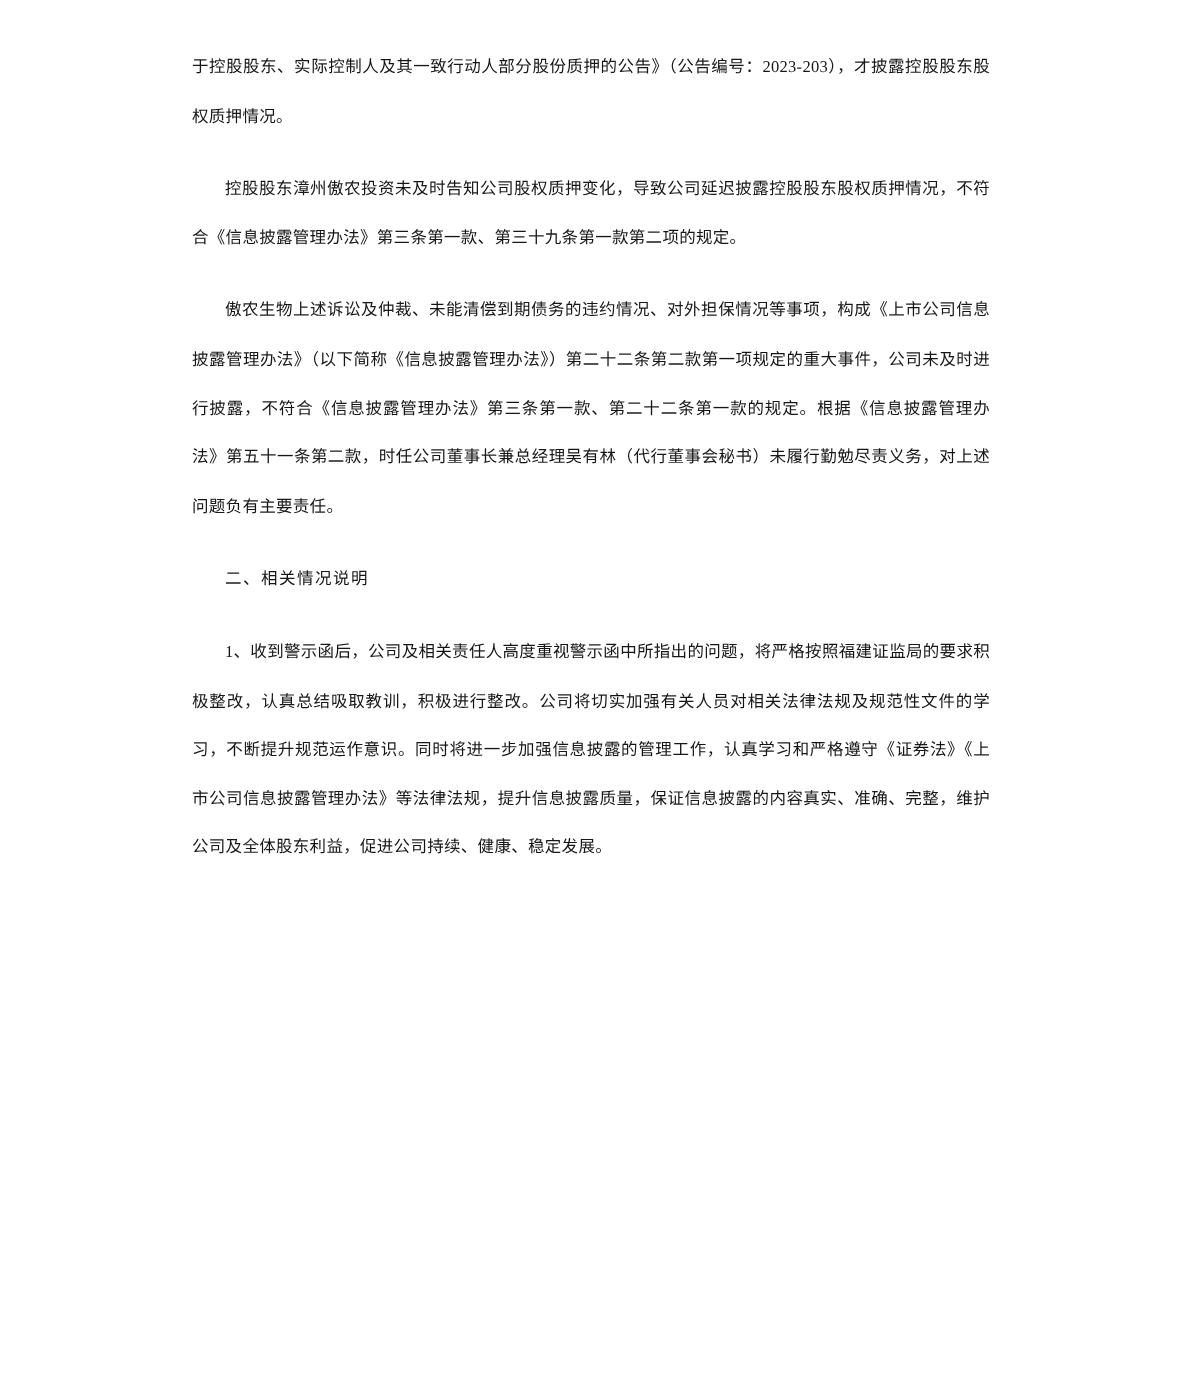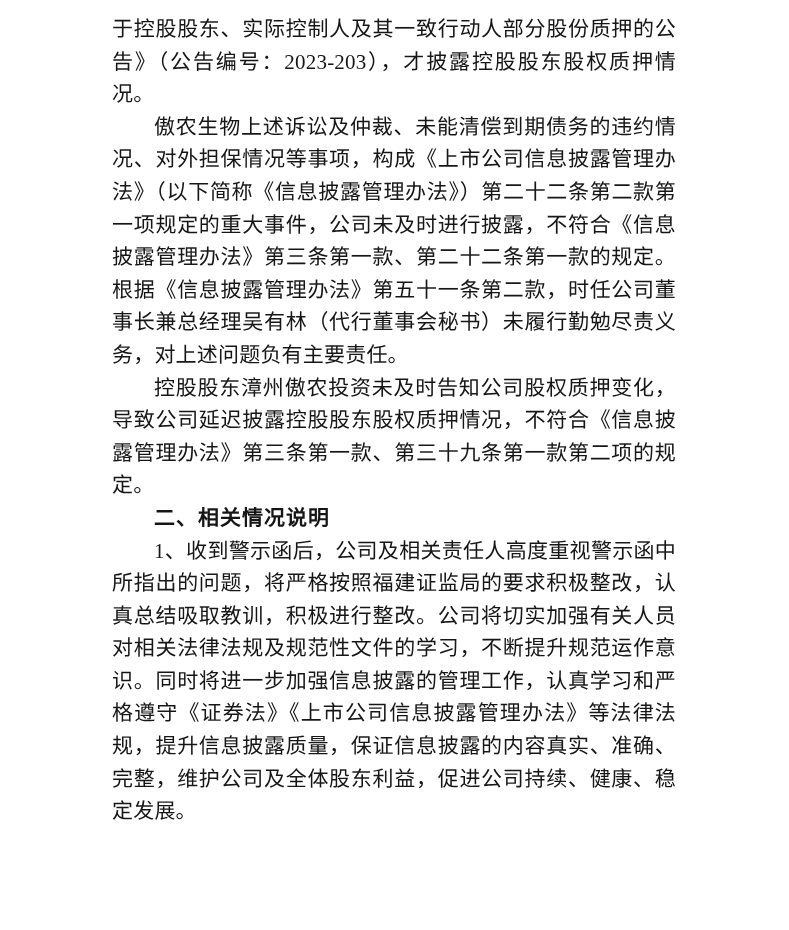--- a/index.html
+++ b/index.html
@@ -16,44 +16,44 @@
     box-sizing: border-box;
     width: 789px;
     height: 930px;
     padding: 13px 113px 0 112px;
     background: #ffffff;
   }
   .doc-body {
     width: 564px;
   }
   .para {
-    margin: 0;
+    margin: 16px;
     padding: 0;
     font-family: "Liberation Serif", "DejaVu Serif", serif;
-    font-size: 21px;
+    font-size: 11px;
     line-height: 32.6px;
     text-align: justify;
     text-justify: inter-ideograph;
     color: #161616;
     letter-spacing: 0.2px;
     word-break: break-all;
   }
   .para.indent {
     text-indent: 2em;
   }
   .para.heading {
     font-family: "Liberation Sans", "DejaVu Sans", sans-serif;
-    font-weight: 700;
+    font-weight: 400;
     letter-spacing: 1px;
   }
 </style>
 </head>
 <body>
 
 <div class="doc-page">
   <div class="doc-body">
       <p class="para body">于控股股东、实际控制人及其一致行动人部分股份质押的公告》（公告编号：2023-203），才披露控股股东股权质押情况。</p>
+      <p class="para body indent">控股股东漳州傲农投资未及时告知公司股权质押变化，导致公司延迟披露控股股东股权质押情况，不符合《信息披露管理办法》第三条第一款、第三十九条第一款第二项的规定。</p>
       <p class="para body indent">傲农生物上述诉讼及仲裁、未能清偿到期债务的违约情况、对外担保情况等事项，构成《上市公司信息披露管理办法》（以下简称《信息披露管理办法》）第二十二条第二款第一项规定的重大事件，公司未及时进行披露，不符合《信息披露管理办法》第三条第一款、第二十二条第一款的规定。根据《信息披露管理办法》第五十一条第二款，时任公司董事长兼总经理吴有林（代行董事会秘书）未履行勤勉尽责义务，对上述问题负有主要责任。</p>
-      <p class="para body indent">控股股东漳州傲农投资未及时告知公司股权质押变化，导致公司延迟披露控股股东股权质押情况，不符合《信息披露管理办法》第三条第一款、第三十九条第一款第二项的规定。</p>
       <p class="para heading indent">二、相关情况说明</p>
       <p class="para body indent">1、收到警示函后，公司及相关责任人高度重视警示函中所指出的问题，将严格按照福建证监局的要求积极整改，认真总结吸取教训，积极进行整改。公司将切实加强有关人员对相关法律法规及规范性文件的学习，不断提升规范运作意识。同时将进一步加强信息披露的管理工作，认真学习和严格遵守《证券法》《上市公司信息披露管理办法》等法律法规，提升信息披露质量，保证信息披露的内容真实、准确、完整，维护公司及全体股东利益，促进公司持续、健康、稳定发展。</p>
     </div>
 </div>
 
 </body></html>

